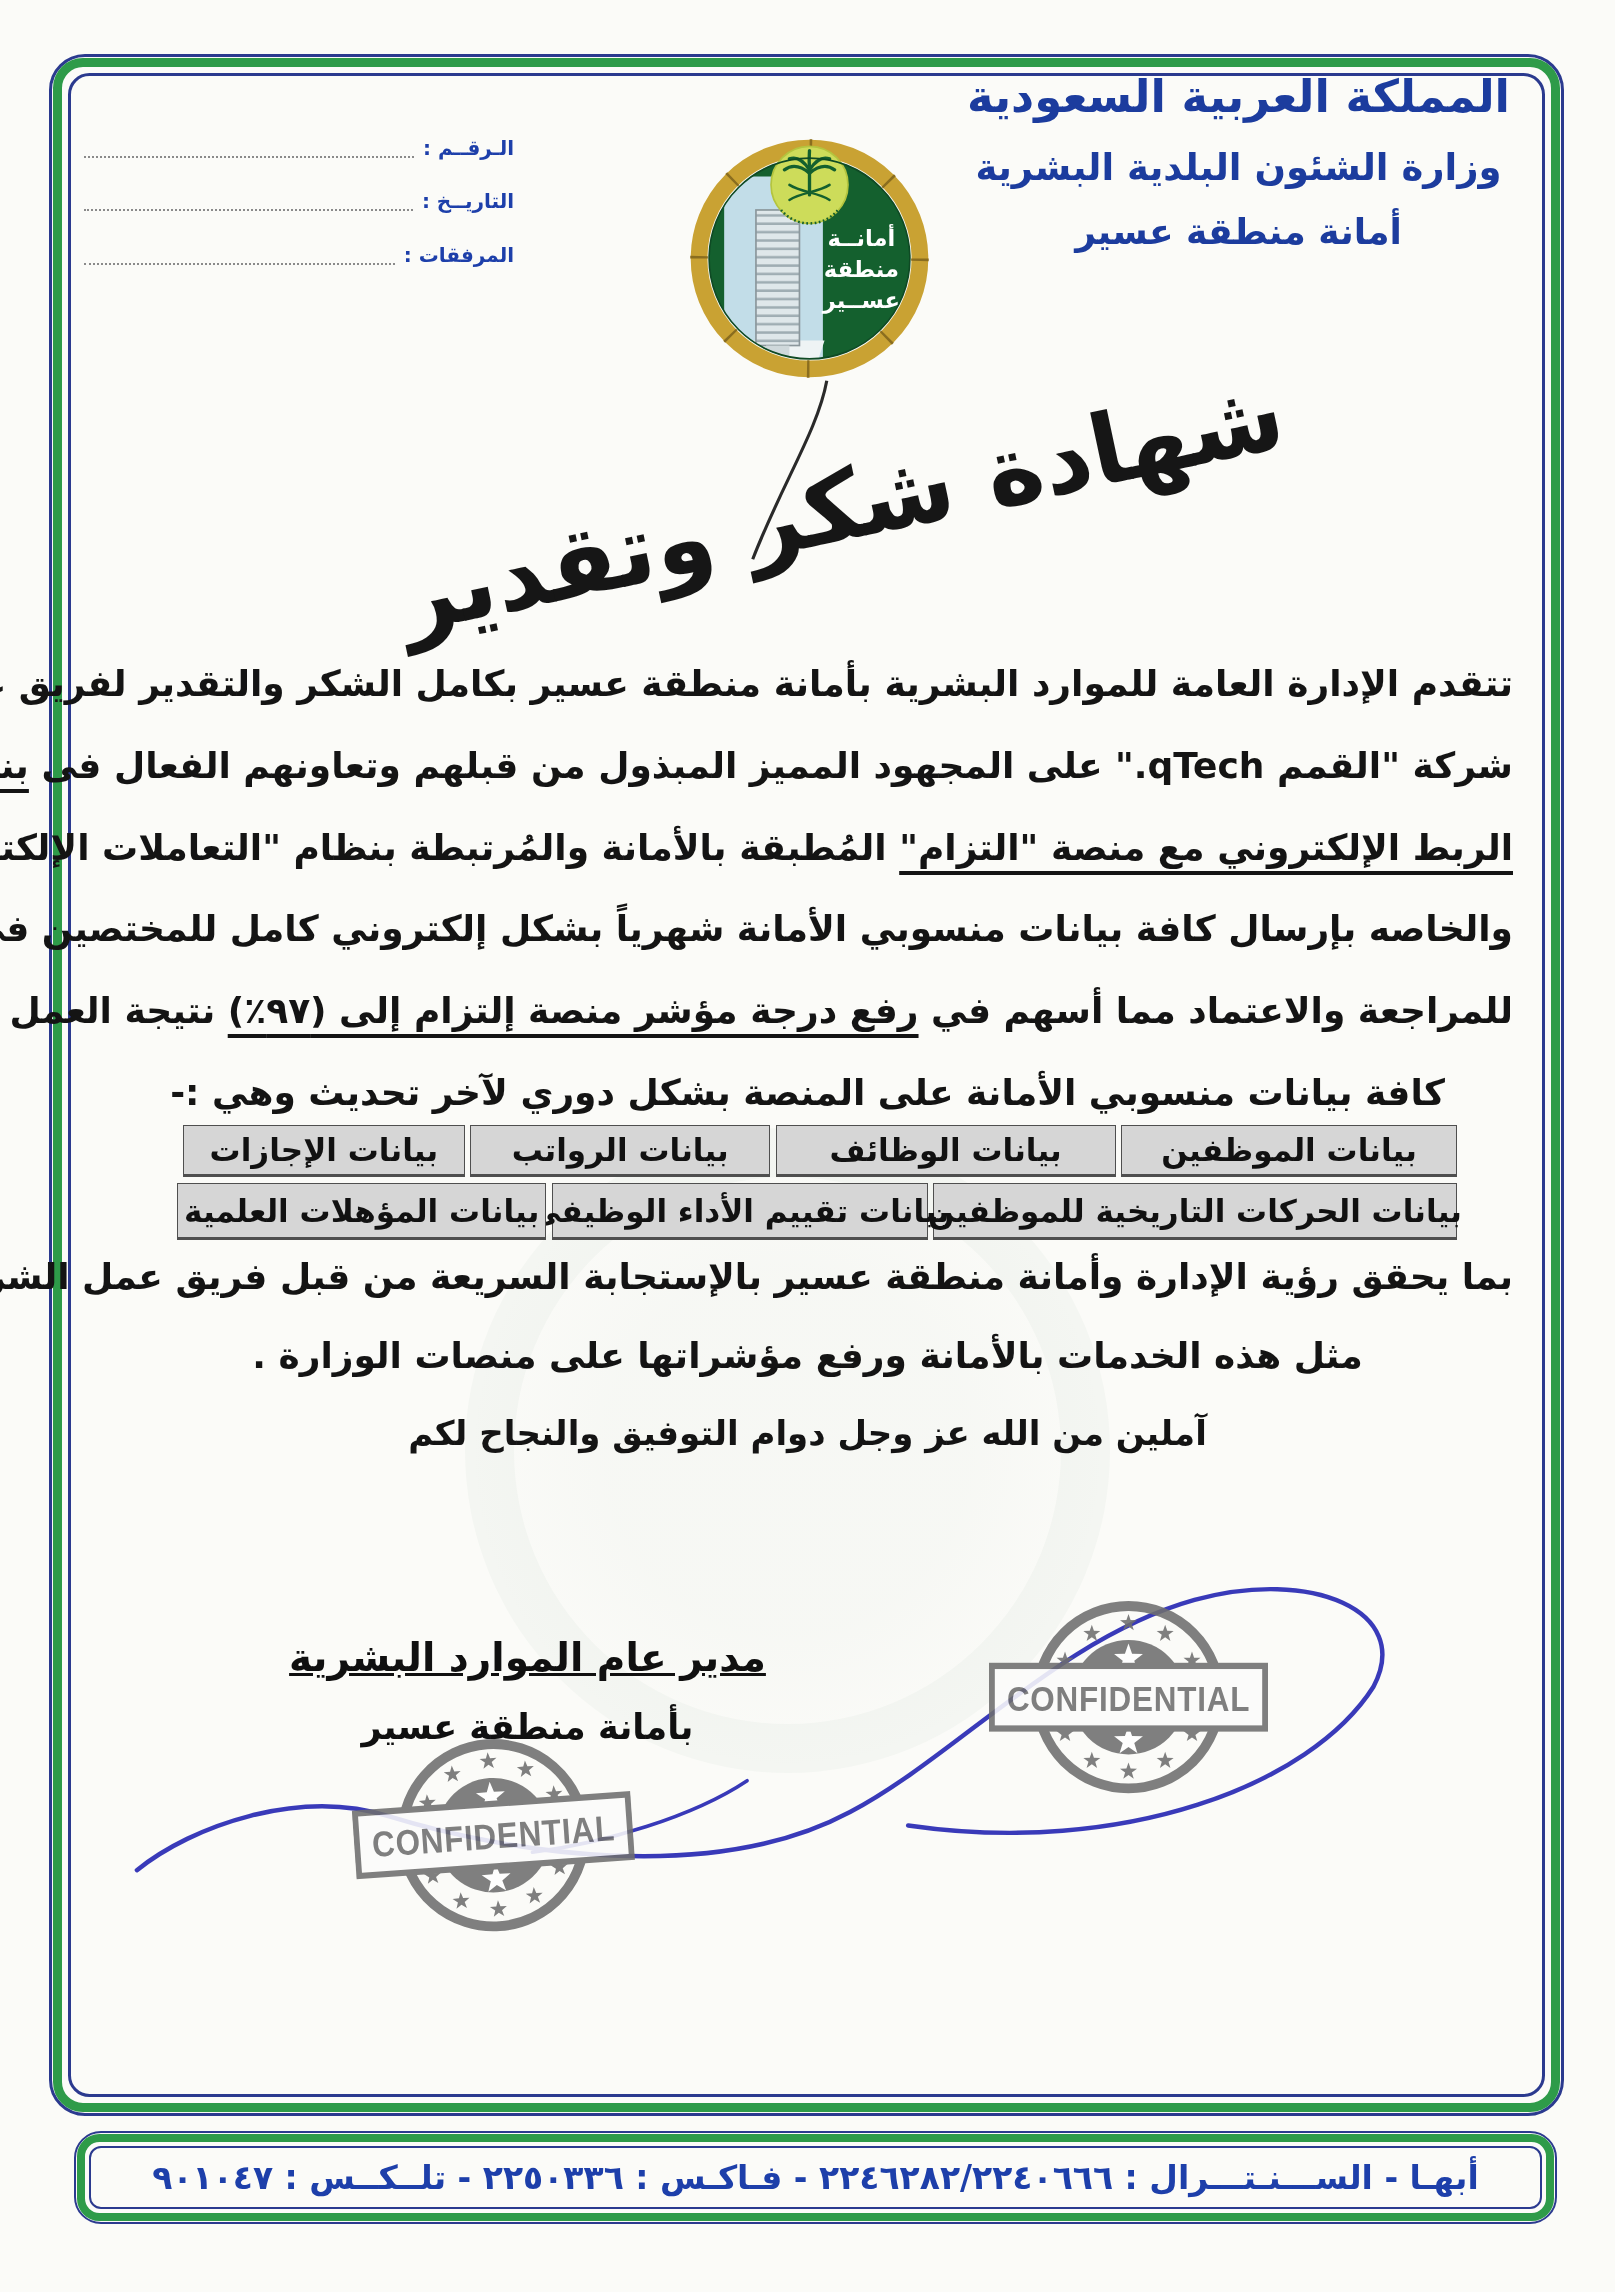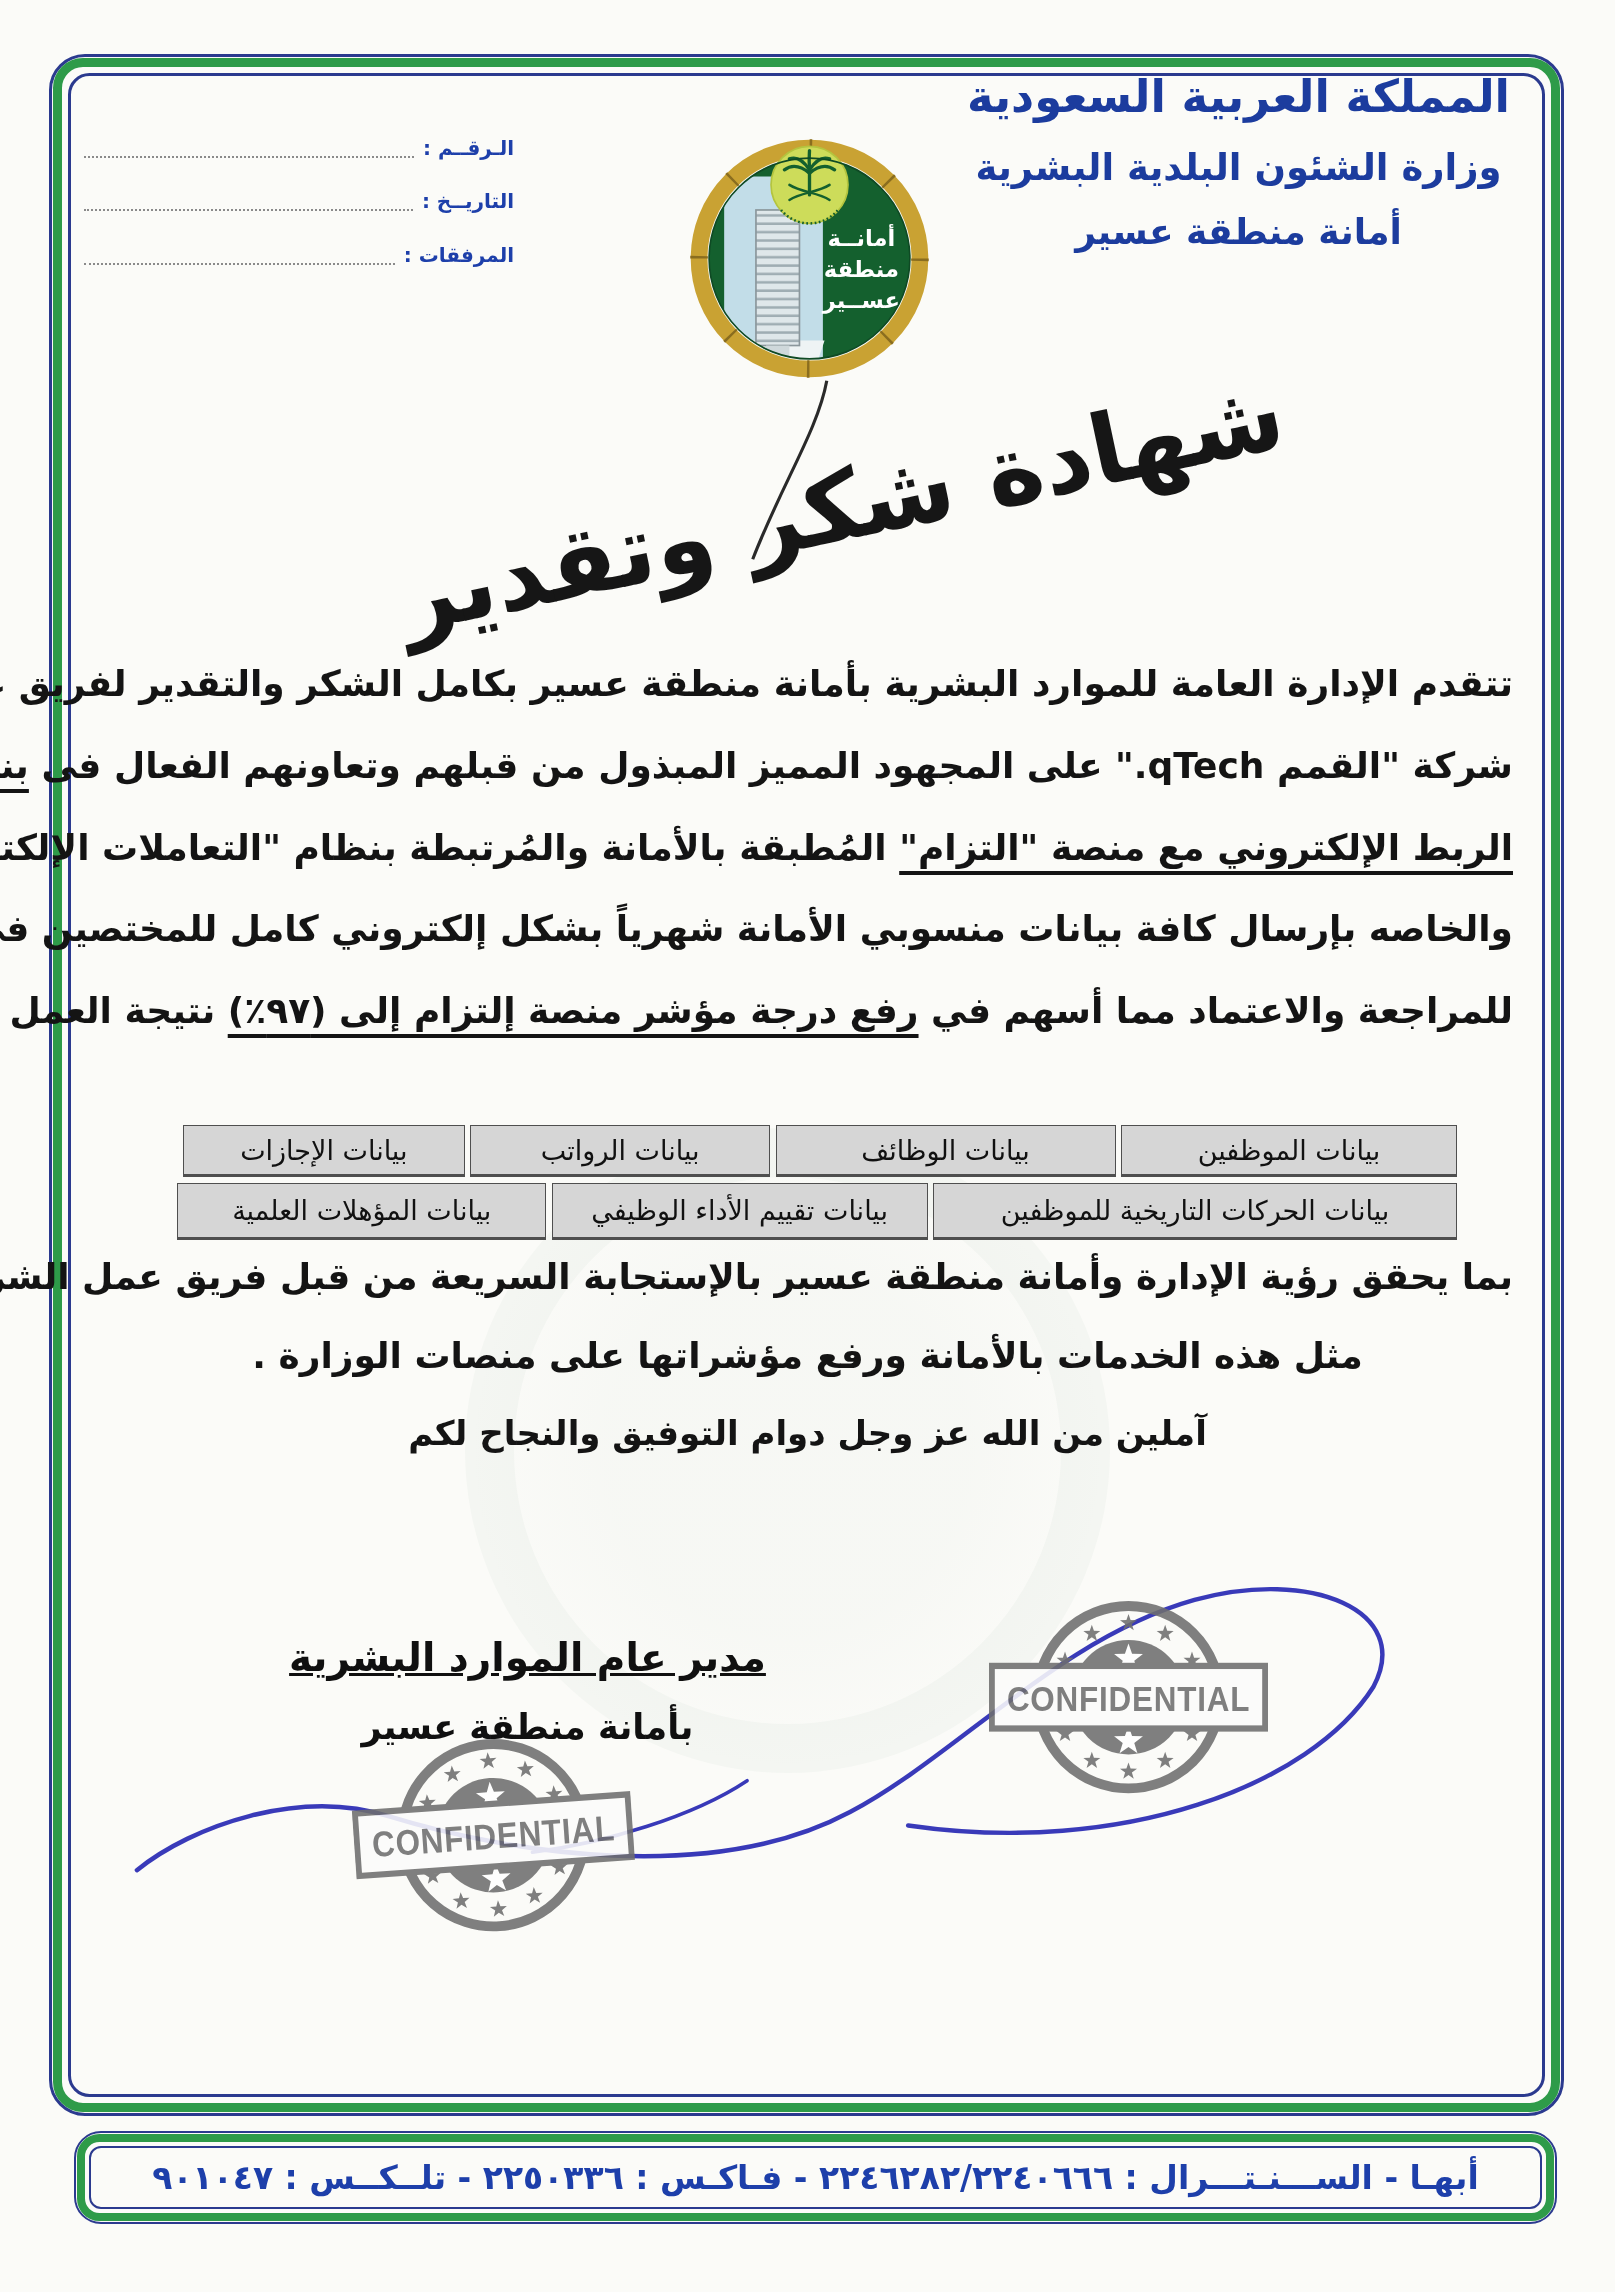--- a/index.html
+++ b/index.html
@@ -50,21 +50,21 @@
   .bline { margin-bottom:44px; line-height:1.05; white-space:nowrap; }
   .u { text-decoration:underline; text-decoration-thickness:3.6px; text-underline-offset:10.7px; }
 
   
   .dtable { position:absolute; left:182px; top:1125px; width:1276px; }
   .trow { display:grid; gap:5.4px; }
   .trow.r1 { grid-template-columns:336px 340px 300px 282px; height:52px; }
   .trow.r2 { grid-template-columns:524px 376px 369px; height:57px; margin-top:6.3px; }
   .tcell { background:#d6d6d6; border:1.8px solid #4f4f4f; border-bottom-width:3.6px;
            display:flex; align-items:center; justify-content:center;
-           font-size:27px; font-weight:normal; color:#111; white-space:nowrap; }
+           font-size:31px; font-weight:bold; color:#111; white-space:nowrap; }
 
   
   .closing { position:absolute; left:103px; top:1258px; width:1411px;
              text-align:center; color:#141414; font-weight:bold; font-size:36px; }
   .cline { margin-bottom:41px; line-height:1.05; white-space:nowrap; }
   .cline.small { font-size:34px; }
 
   
   .sig-block { position:absolute; left:251px; top:1635px; width:555px; text-align:center; color:#101010; }
   .sig-line1 { font-size:39px; font-weight:bold; margin-bottom:27px; white-space:nowrap;text-decoration:underline; }
@@ -164,20 +164,21 @@
   </svg>
 
   <div class="title">شهادة شكر وتقدير</div>
 
   <div class="body-block" dir="rtl">
     <div class="bline">تتقدم الإدارة العامة للموارد البشرية بأمانة منطقة عسير بكامل الشكر والتقدير لفريق عمل</div>
     <div class="bline"><span>شركة "القمم qTech." على المجهود المميز المبذول من قبلهم وتعاونهم الفعال فى </span><span class="u">بناء وتطوير خدمة</span></div>
     <div class="bline"><span class="u">الربط الإلكتروني مع منصة "التزام"</span><span> المُطبقة بالأمانة والمُرتبطة بنظام "التعاملات الإلكترونية"</span></div>
     <div class="bline">والخاصه بإرسال كافة بيانات منسوبي الأمانة شهرياً بشكل إلكتروني كامل للمختصين فى الوزارة</div>
     <div class="bline"><span>للمراجعة والاعتماد مما أسهم في </span><span class="u">رفع درجة مؤشر منصة إلتزام إلى (٩٧٪)</span><span> نتيجة العمل على إرسال</span></div>
+    <div class="bline">كافة بيانات منسوبي الأمانة على المنصة بشكل دوري لآخر تحديث وهي :-</div>
   </div>
 
   <div class="dtable" dir="rtl">
     <div class="trow r1">
       <div class="tcell">بيانات الموظفين</div>
       <div class="tcell">بيانات الوظائف</div>
       <div class="tcell">بيانات الرواتب</div>
       <div class="tcell">بيانات الإجازات</div>
     </div>
     <div class="trow r2">

